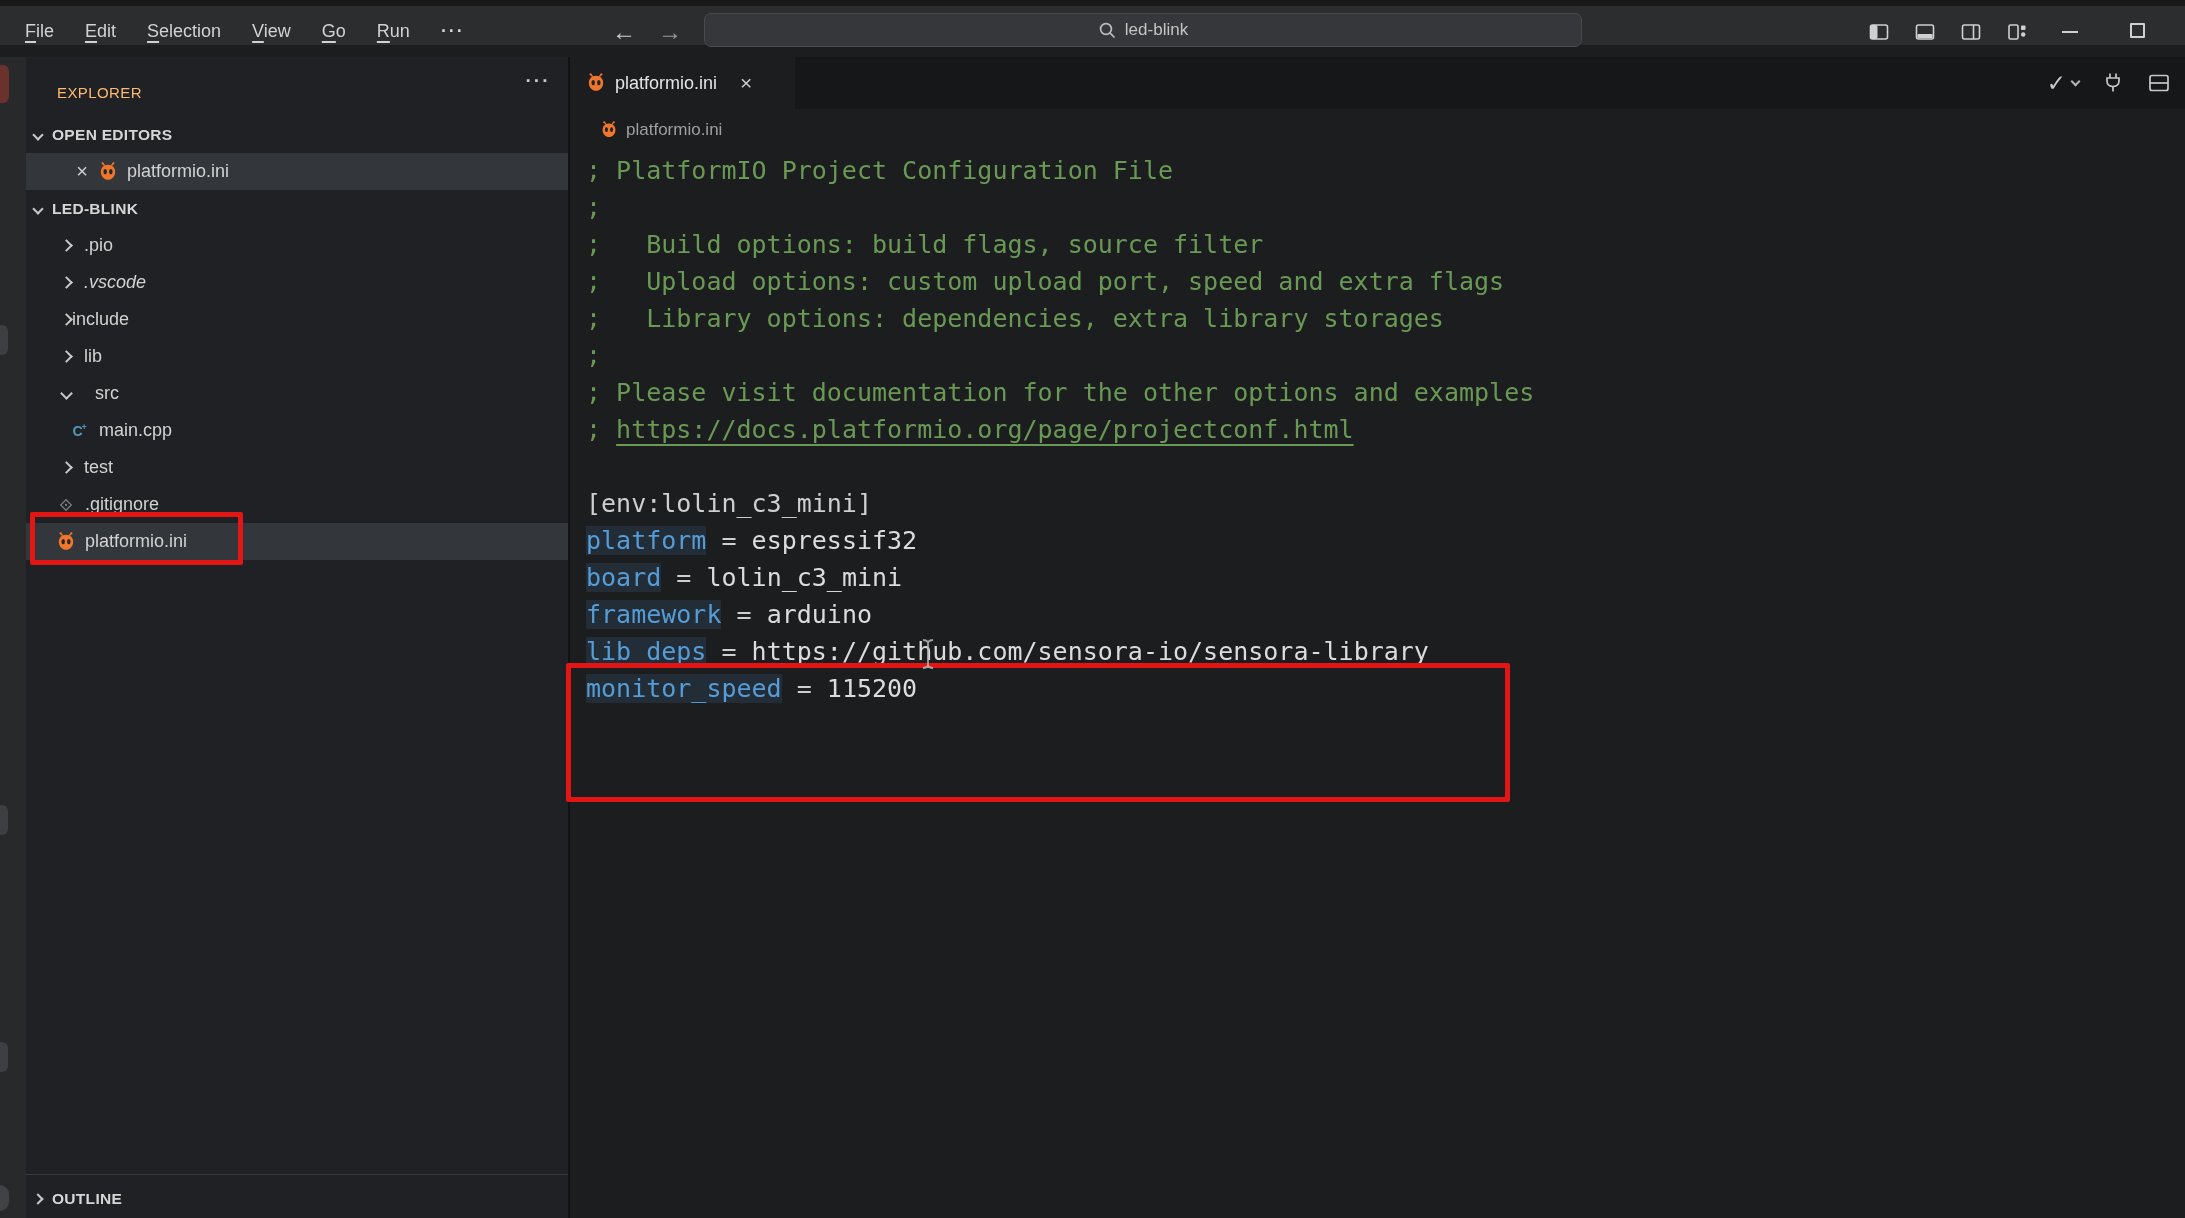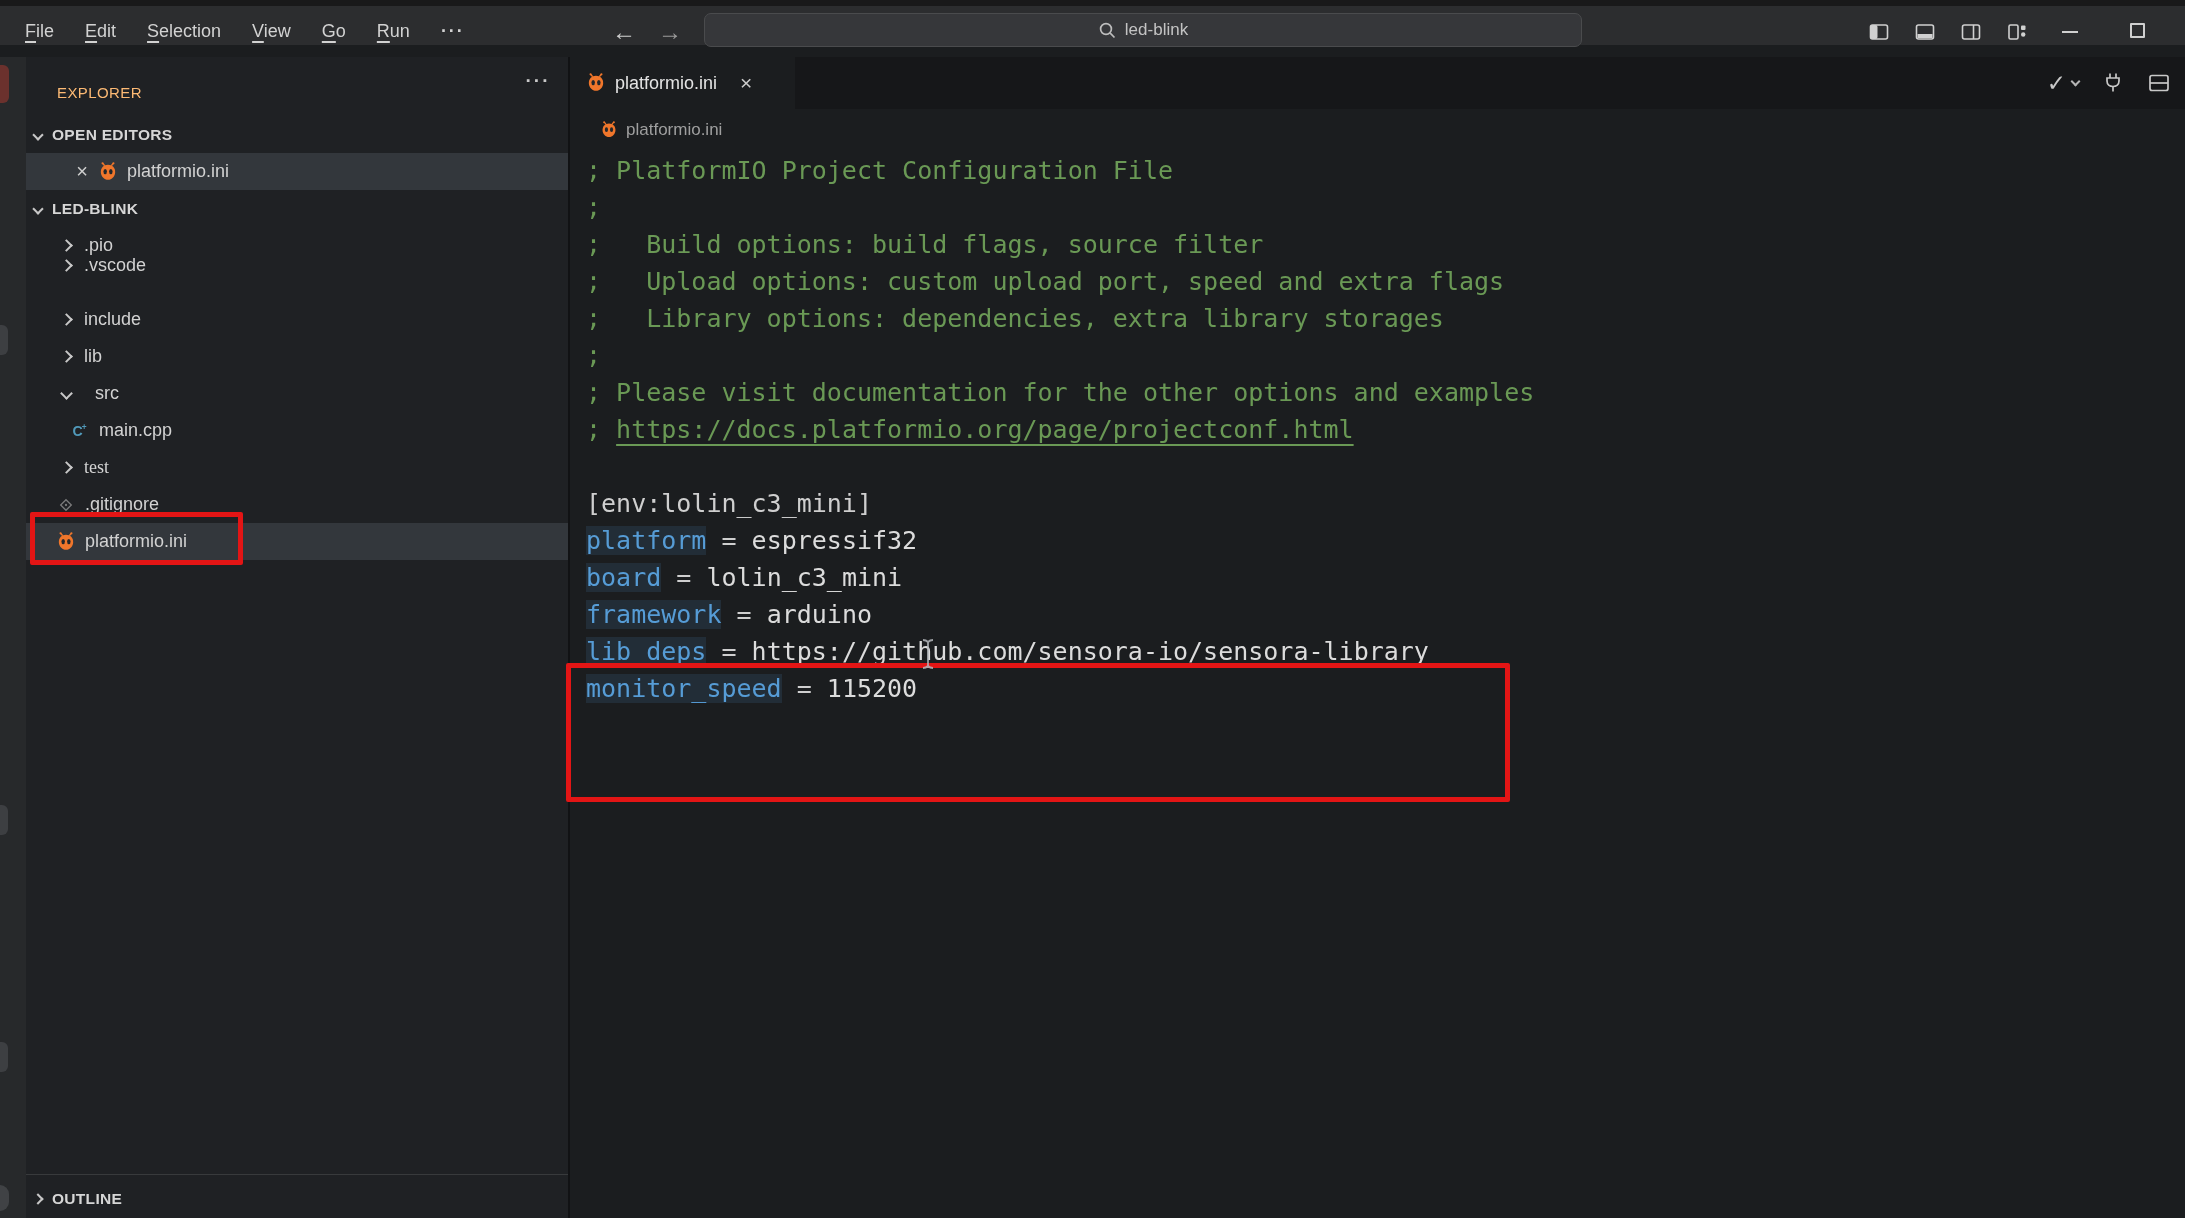--- a/index.html
+++ b/index.html
@@ -185,48 +185,48 @@
 
     <div class="sb-header" style="top:133px;">
       <span class="chev down hdr"></span>
       <span>LED-BLINK</span>
     </div>
     <div id="tree">
         <div class="row" style="top: 170px; padding-left: 36px;">
           <span class="chev right"></span>
           <span class="tree-label" style="margin-left: 13px;">.pio</span>
         </div>
-        <div class="row" style="top: 190px; padding-left: 36px;">
+        <div class="row" style="top: 207px; padding-left: 36px; font-style: italic;">
           <span class="chev right"></span>
           <span class="tree-label" style="margin-left: 13px;">.vscode</span>
         </div>
         <div class="row" style="top: 244px; padding-left: 36px;">
           <span class="chev right"></span>
-          <span class="tree-label" style="margin-left: 13px;">include</span>
+          <span class="tree-label" style="margin-left: 1px;">include</span>
         </div>
         <div class="row" style="top: 281px; padding-left: 36px;">
           <span class="chev right"></span>
           <span class="tree-label" style="margin-left: 13px;">lib</span>
         </div>
         <div class="row" style="top: 318px; padding-left: 36px;">
           <span class="chev down"></span>
           <span class="tree-label" style="margin-left: 24px;">src</span>
         </div>
         <div class="row" style="top: 355px; padding-left: 44px;">
           <span class="ticon">
             <svg width="20" height="20" viewBox="0 0 24 24">
               <text x="3" y="18" font-size="17" font-weight="bold" fill="#519aba" font-family="Liberation Sans, sans-serif">C</text>
               <text x="14" y="11" font-size="10" font-weight="bold" fill="#519aba" font-family="Liberation Sans, sans-serif">+</text>
             </svg>
           </span>
           <span class="tree-label">main.cpp</span>
         </div>
         <div class="row" style="top: 392px; padding-left: 36px;">
           <span class="chev right"></span>
-          <span class="tree-label" style="margin-left: 13px; font-family: Liberation Serif, serif;">test</span>
+          <span class="tree-label" style="margin-left: 13px;">test</span>
         </div>
         <div class="row" style="top: 429px; padding-left: 30px;">
           <span class="ticon">
             <svg width="20" height="20" viewBox="0 0 24 24">
               <rect x="7.5" y="7.5" width="9" height="9" transform="rotate(45 12 12)" fill="none" stroke="#989898" stroke-width="1.6" opacity="0.75"></rect>
               <circle cx="12" cy="12" r="1.4" fill="#989898" opacity="0.75"></circle>
             </svg>
           </span>
           <span class="tree-label">.gitignore</span>
         </div>

